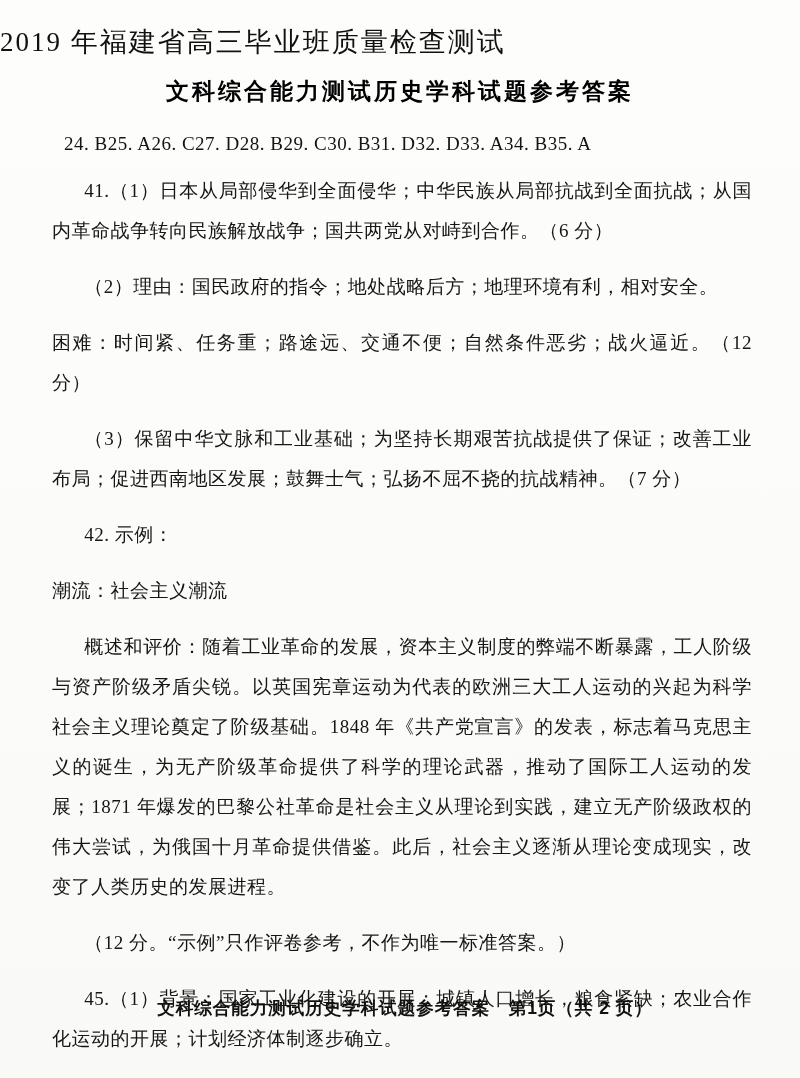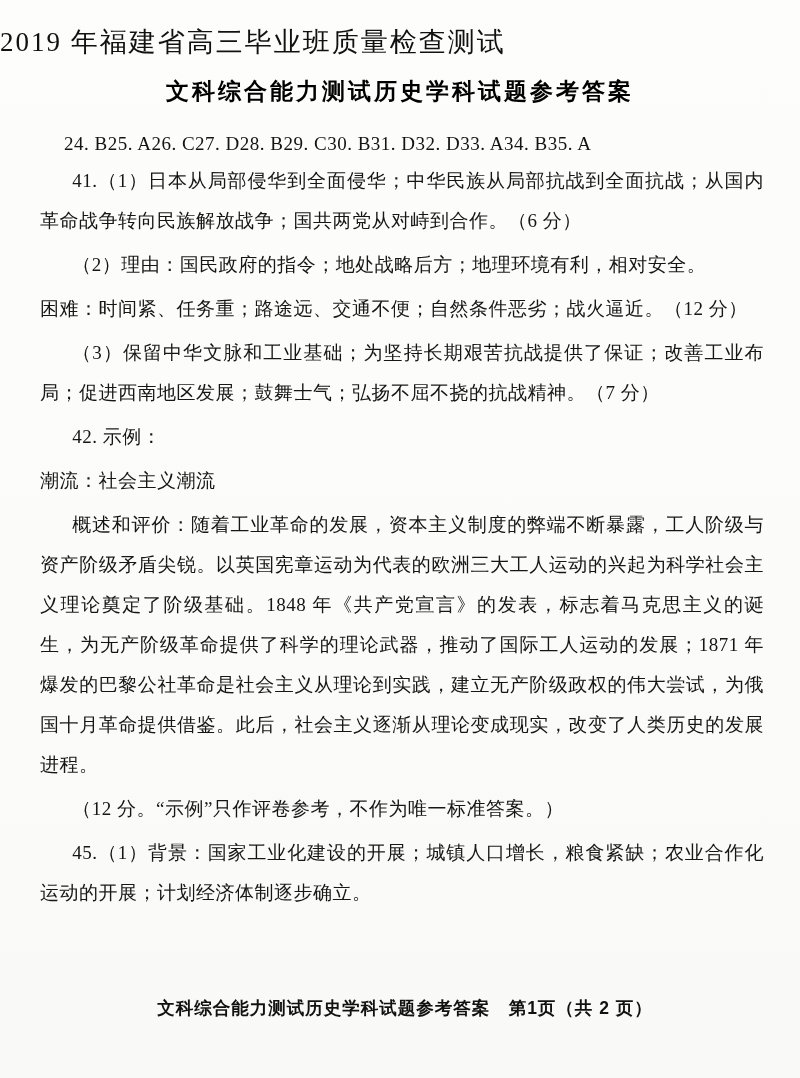--- a/index.html
+++ b/index.html
@@ -41,21 +41,21 @@
   }
   .answer-row span { display: inline-block; }
   .content {
     margin: 6px 32px 0 36px;
     font-size: 19px;
     line-height: 40px;
     text-align: justify;
     letter-spacing: 0.5px;
     color: #161616;
   }
-  .content p { margin: 4px; }
+  .content p { margin: 16px; }
   .content p.ind { text-indent: 1.7em; }
   .footer {
     position: absolute;
     top: 996px;
     left: 5px;
     width: 100%;
     text-align: center;
     font-size: 17.5px;
     font-weight: 700;
     letter-spacing: 1px;

